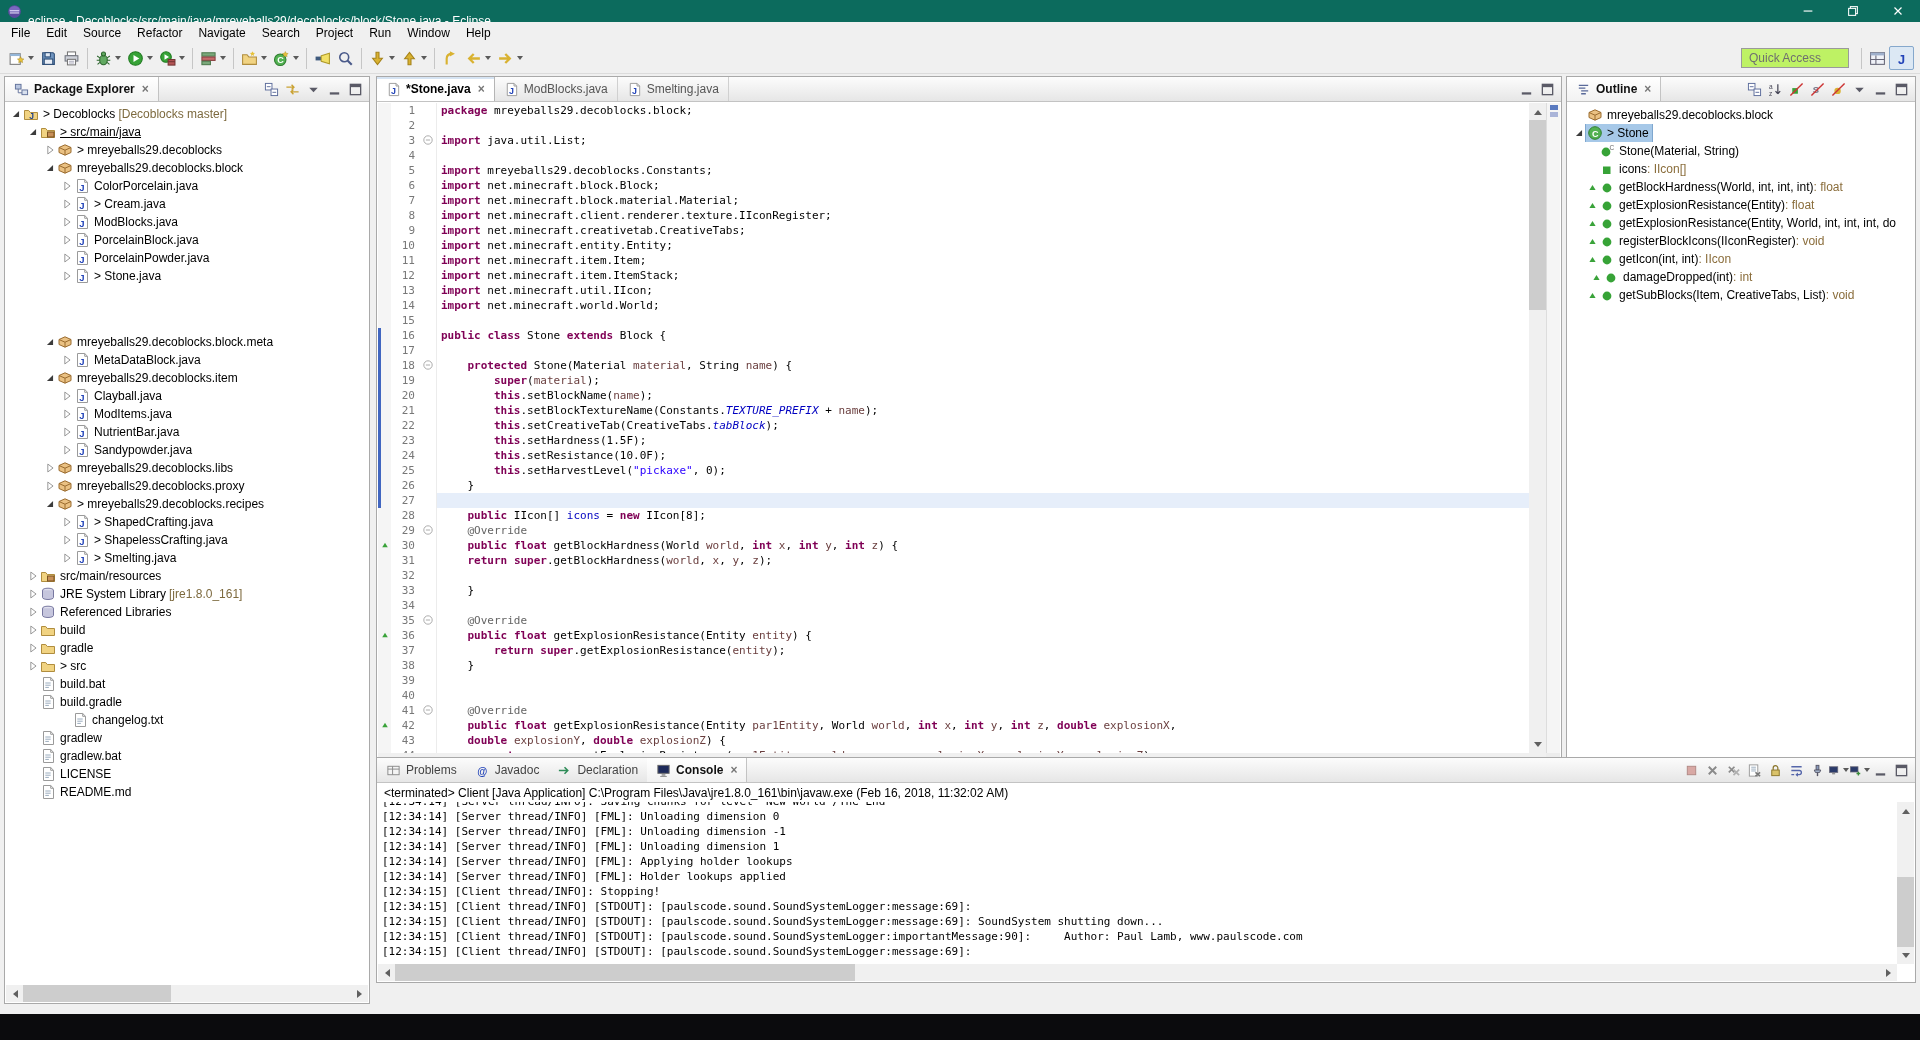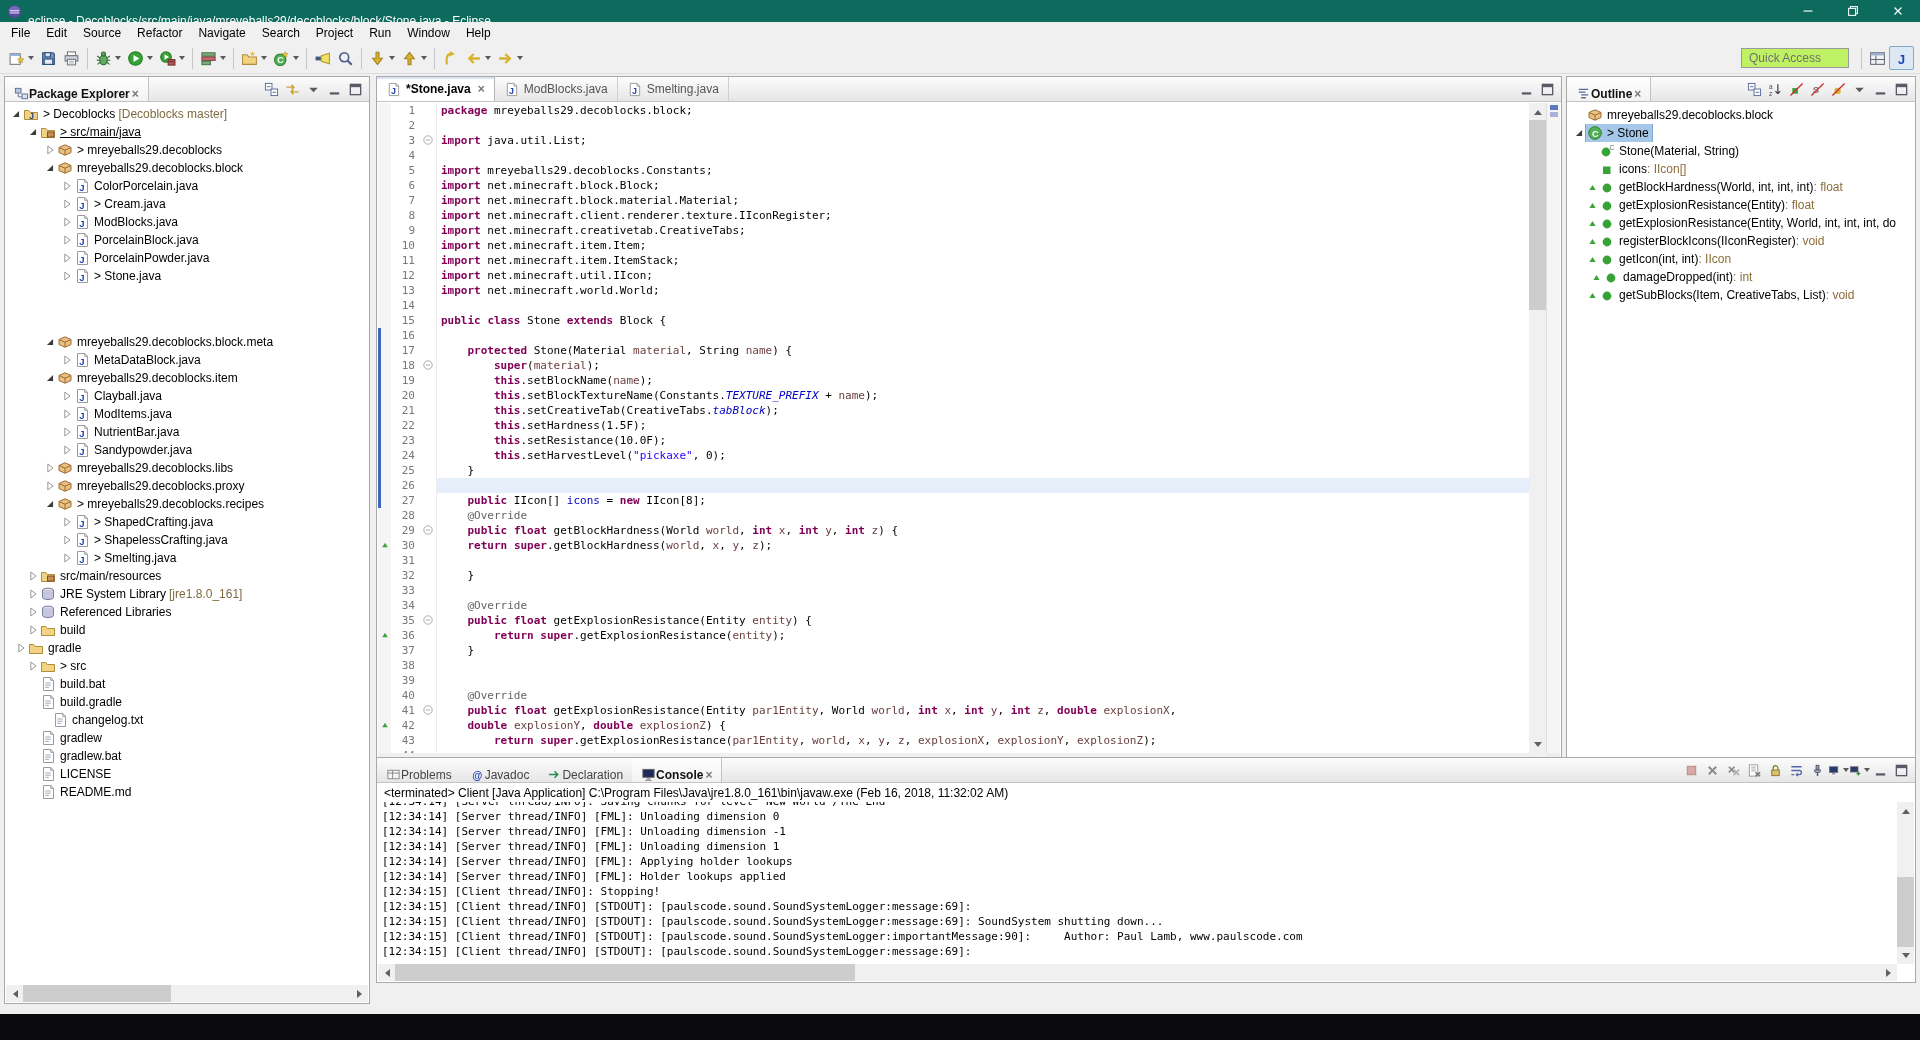--- a/index.html
+++ b/index.html
@@ -29,21 +29,21 @@
   .persp-active{background:#dce8f4;border:1px solid #86a8cc;}
 
   
   .panel{position:absolute;background:#fff;border:1px solid #a9a9a9;}
   #pkg-panel{left:4px;top:76px;width:366px;height:928px;}
   #editor-panel{left:376px;top:76px;width:1186px;height:696px;}
   #outline-panel{left:1566px;top:76px;width:350px;height:696px;}
   #console-panel{left:376px;top:757px;width:1540px;height:226px;}
 
   .vtabbar{position:absolute;left:0;top:0;right:0;height:25px;background:linear-gradient(#fcfcfc,#e6e6e6);border-bottom:1px solid #c3c3c3;display:flex;align-items:stretch;}
-  .vtab{display:flex;align-items:flex-end;padding:0 9px;color:#444;white-space:nowrap;}
+  .vtab{display:flex;align-items:center;gap:5px;padding:0 9px;color:#444;white-space:nowrap;}
   .vtab .ic{width:15px;height:15px;flex:none;}
   .vtab.active{background:linear-gradient(#ffffff,#f2f2f2);border-right:1px solid #c3c3c3;font-weight:bold;color:#111;}
   .tabx{color:#777;font-size:12px;margin-left:2px;}
   .vtools{margin-left:auto;display:flex;align-items:center;padding-right:3px;}
   .vbtn{width:21px;height:21px;display:flex;align-items:center;justify-content:center;}
   .vbtn .ic{width:15px;height:15px;}
 
   
   .tree{position:absolute;left:1px;top:26px;right:1px;bottom:18px;overflow:hidden;background:#fff;padding-top:2px;}
   .trow,.orow{height:18px;display:flex;align-items:center;white-space:nowrap;overflow:hidden;}
@@ -779,21 +779,21 @@
               <path d="M5.5 3.5v9l6-4.5z" fill="#fff" stroke="#8a8a8a"></path>
             </svg>
           </span>
           <span class="ticon">
             <svg viewBox="0 0 16 16">
               <path d="M1.5 4.5h4.2l1.6 2H14.5v7H1.5z" fill="#f1d382" stroke="#b08d3e"></path>
             </svg>
           </span>
           <span class="tlabel">build</span>
         </div>
-        <div class="trow" style="padding-left: 8px;">
+        <div class="trow" style="padding-left: 20px;">
           <span class="tarrow">
             <svg viewBox="0 0 16 16">
               <path d="M5.5 3.5v9l6-4.5z" fill="#fff" stroke="#8a8a8a"></path>
             </svg>
           </span>
           <span class="ticon">
             <svg viewBox="0 0 16 16">
               <path d="M1.5 4.5h4.2l1.6 2H14.5v7H1.5z" fill="#f1d382" stroke="#b08d3e"></path>
             </svg>
           </span>
@@ -827,21 +827,21 @@
           <span class="tarrow"></span>
           <span class="ticon">
             <svg viewBox="0 0 16 16">
               <path d="M3.5 1.5h7.2l2.8 2.8V14.5h-10z" fill="#fff" stroke="#9a9a9a"></path>
               <path d="M10.7 1.5v2.8h2.8" fill="none" stroke="#9a9a9a"></path>
               <path d="M5.3 7h5.4M5.3 9.2h5.4M5.3 11.4h3.6" stroke="#9aacbe"></path>
             </svg>
           </span>
           <span class="tlabel">build.gradle</span>
         </div>
-        <div class="trow" style="padding-left: 32px;">
+        <div class="trow" style="padding-left: 20px; margin-left: 32px;">
           <span class="tarrow"></span>
           <span class="ticon">
             <svg viewBox="0 0 16 16">
               <path d="M3.5 1.5h7.2l2.8 2.8V14.5h-10z" fill="#fff" stroke="#9a9a9a"></path>
               <path d="M10.7 1.5v2.8h2.8" fill="none" stroke="#9a9a9a"></path>
               <path d="M5.3 7h5.4M5.3 9.2h5.4M5.3 11.4h3.6" stroke="#9aacbe"></path>
             </svg>
           </span>
           <span class="tlabel">changelog.txt</span>
         </div>
@@ -1056,20 +1056,21 @@
       <div class="codearea" id="e-code">
           <div class="codeline"><span class="tk-k">package</span><span class="tk-p"> mreyeballs29.decoblocks.block;</span></div>
           <div class="codeline"></div>
           <div class="codeline"><span class="tk-k">import</span><span class="tk-p"> java.util.List;</span></div>
           <div class="codeline"></div>
           <div class="codeline"><span class="tk-k">import</span><span class="tk-p"> mreyeballs29.decoblocks.Constants;</span></div>
           <div class="codeline"><span class="tk-k">import</span><span class="tk-p"> net.minecraft.block.Block;</span></div>
           <div class="codeline"><span class="tk-k">import</span><span class="tk-p"> net.minecraft.block.material.Material;</span></div>
           <div class="codeline"><span class="tk-k">import</span><span class="tk-p"> net.minecraft.client.renderer.texture.IIconRegister;</span></div>
           <div class="codeline"><span class="tk-k">import</span><span class="tk-p"> net.minecraft.creativetab.CreativeTabs;</span></div>
+          <div class="codeline"><span class="tk-k">import</span><span class="tk-p"> net.minecraft.entity.Entity;</span></div>
           <div class="codeline"><span class="tk-k">import</span><span class="tk-p"> net.minecraft.item.Item;</span></div>
           <div class="codeline"><span class="tk-k">import</span><span class="tk-p"> net.minecraft.item.ItemStack;</span></div>
           <div class="codeline"><span class="tk-k">import</span><span class="tk-p"> net.minecraft.util.IIcon;</span></div>
           <div class="codeline"><span class="tk-k">import</span><span class="tk-p"> net.minecraft.world.World;</span></div>
           <div class="codeline"></div>
           <div class="codeline"><span class="tk-k">public</span><span class="tk-p"> </span><span class="tk-k">class</span><span class="tk-p"> Stone </span><span class="tk-k">extends</span><span class="tk-p"> Block {</span></div>
           <div class="codeline"></div>
           <div class="codeline"><span class="tk-p">    </span><span class="tk-k">protected</span><span class="tk-p"> Stone(Material </span><span class="tk-v">material</span><span class="tk-p">, String </span><span class="tk-v">name</span><span class="tk-p">) {</span></div>
           <div class="codeline"><span class="tk-p">        </span><span class="tk-k">super</span><span class="tk-p">(</span><span class="tk-v">material</span><span class="tk-p">);</span></div>
           <div class="codeline"><span class="tk-p">        </span><span class="tk-k">this</span><span class="tk-p">.setBlockName(</span><span class="tk-v">name</span><span class="tk-p">);</span></div>

